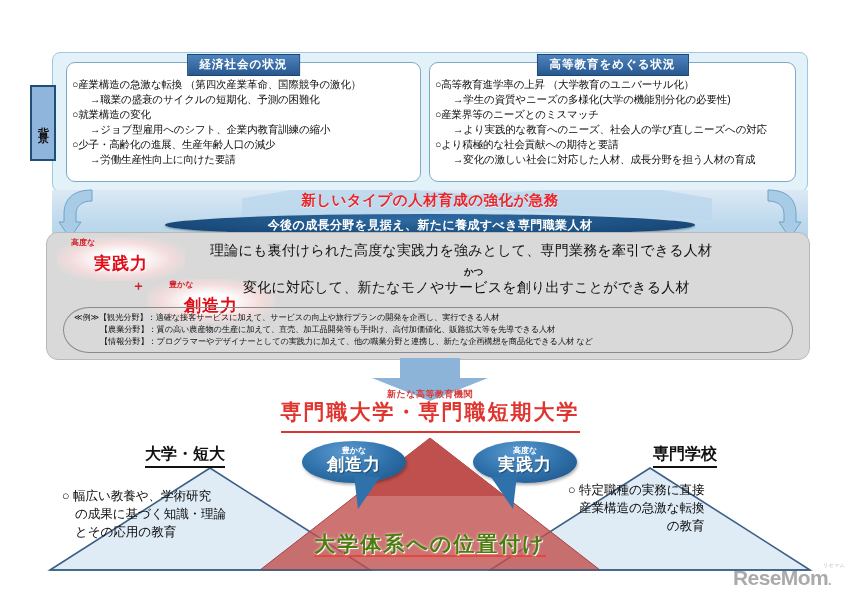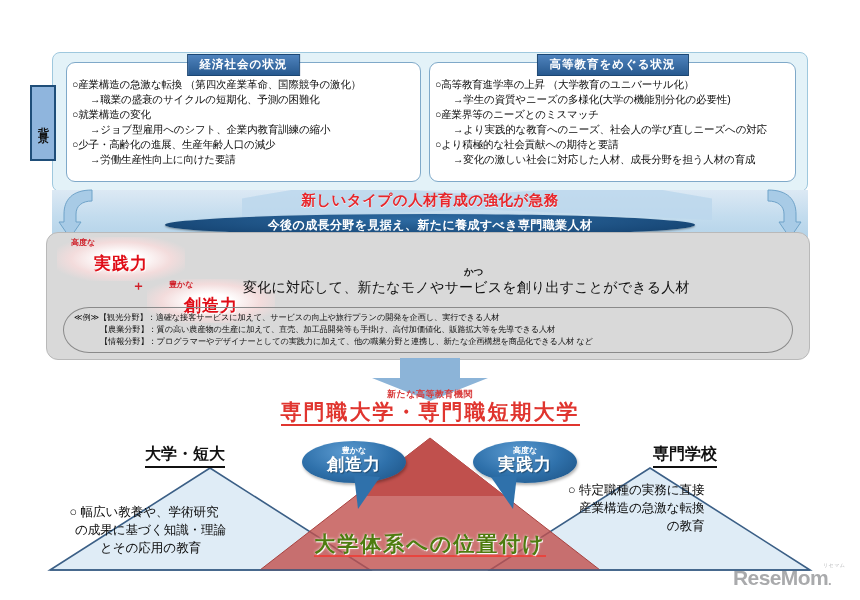--- a/index.html
+++ b/index.html
@@ -153,34 +153,34 @@
   .new-inst-sub{
     position:absolute;left:0;right:0;top:388px;text-align:center;
     font-size:9px;font-weight:bold;color:#d83a3a;letter-spacing:.5px;
   }
   .new-inst-title{
     position:absolute;left:0;right:0;top:398px;text-align:center;
     font-size:21px;font-weight:bold;color:#e0352f;
     letter-spacing:2px;
     text-shadow:1px 1px 0 rgba(255,255,255,.85);
   }
-  .new-inst-title u{text-decoration:none;border-bottom:2px solid #e0352f;padding-bottom:1px;}
+  .new-inst-title u{text-decoration:none;border-bottom:2px solid #e0352f;padding-bottom:8px;}
 
   .col-head{
     position:absolute;font-size:16px;font-weight:bold;color:#111;
     border-bottom:2px solid #111;padding-bottom:1px;white-space:nowrap;
   }
   #head-univ{left:145px;top:444px;}
   #head-senmon{left:653px;top:444px;}
 
   .col-text{
     position:absolute;font-size:12.6px;line-height:1.42;color:#0c0c0c;
     white-space:nowrap;letter-spacing:-.1px;
   }
-  #text-univ{left:62px;top:504px;text-align:center;}
+  #text-univ{left:62px;top:488px;}
   #text-senmon{left:566px;top:482px;text-align:right;}
   .col-text .ind{padding-left:13px;}
 
   .bubble{
     position:absolute;width:104px;height:42px;
   }
   #bubble-sozo{left:302px;top:441px;}
   #bubble-jissen{left:473px;top:441px;}
   .bubble .oval{
     position:absolute;left:0;top:0;width:104px;height:42px;border-radius:50%;
@@ -279,20 +279,21 @@
       <div class="blob-main">実践力</div>
     </div>
 
     <div class="plus">＋</div>
 
     <div class="blob" id="blob-sozo">
       <div class="blob-sub">豊かな</div>
       <div class="blob-main">創造力</div>
     </div>
 
+    <div class="gb-line1">理論にも裏付けられた高度な実践力を強みとして、専門業務を牽引できる人材</div>
     <div class="gb-katsu">かつ</div>
     <div class="gb-line2">変化に対応して、新たなモノやサービスを創り出すことができる人材</div>
 
     <div class="example-box">
       <div class="ex-ln">≪例≫【観光分野】：適確な接客サービスに加えて、サービスの向上や旅行プランの開発を企画し、実行できる人材</div>
       <div class="ex-ln ind">【農業分野】：質の高い農産物の生産に加えて、直売、加工品開発等も手掛け、高付加価値化、販路拡大等を先導できる人材</div>
       <div class="ex-ln ind">【情報分野】：プログラマーやデザイナーとしての実践力に加えて、他の職業分野と連携し、新たな企画構想を商品化できる人材 など</div>
     </div>
   </div>
 

